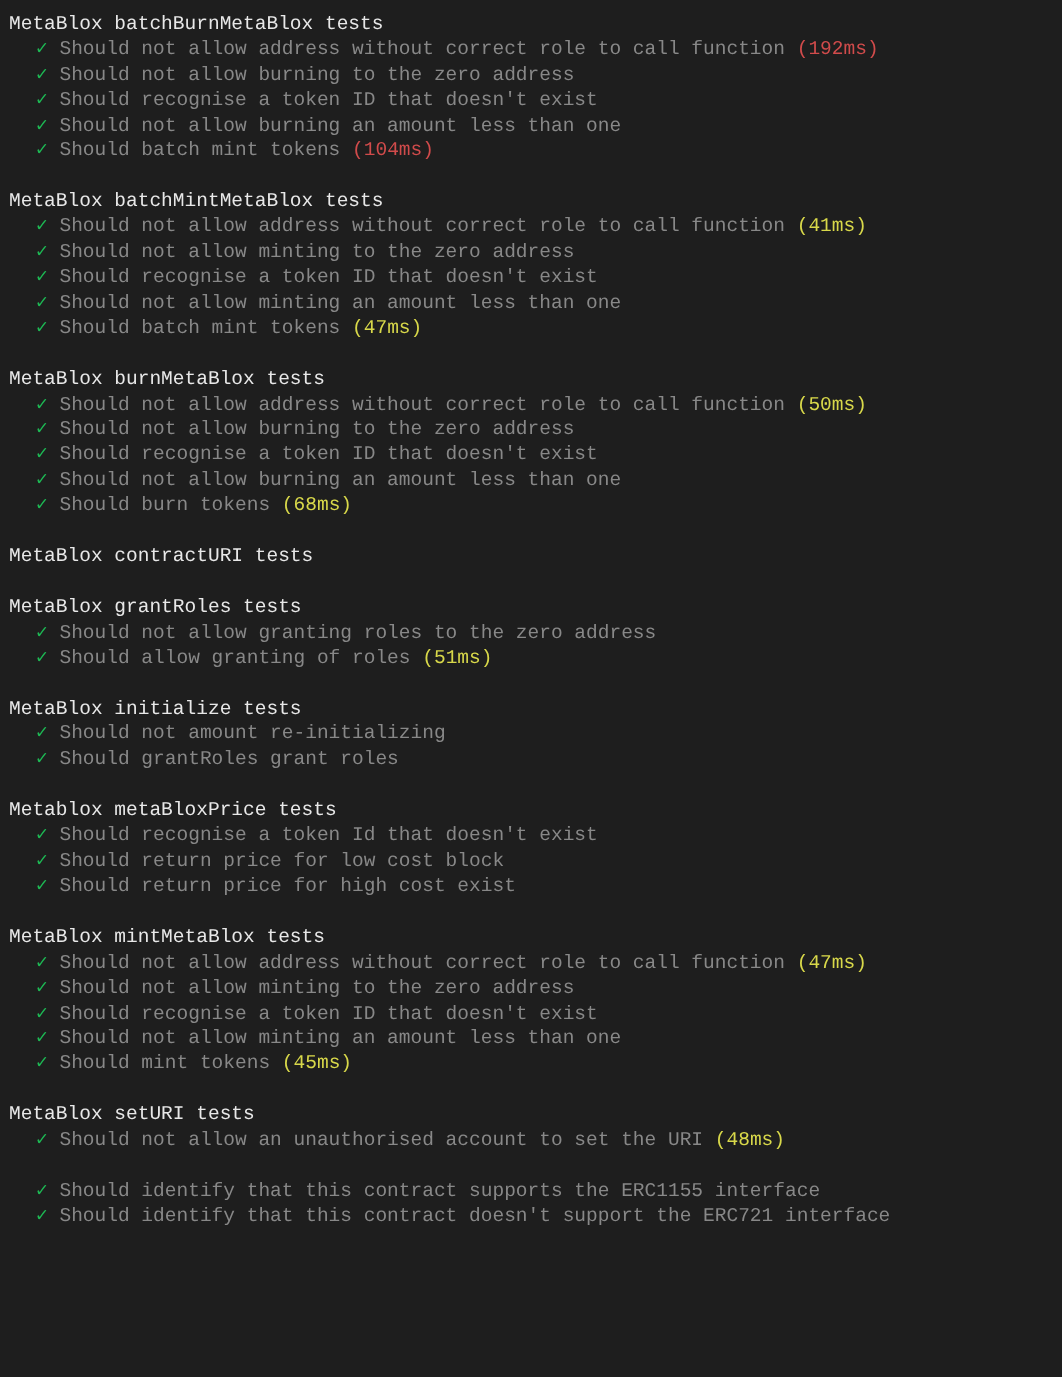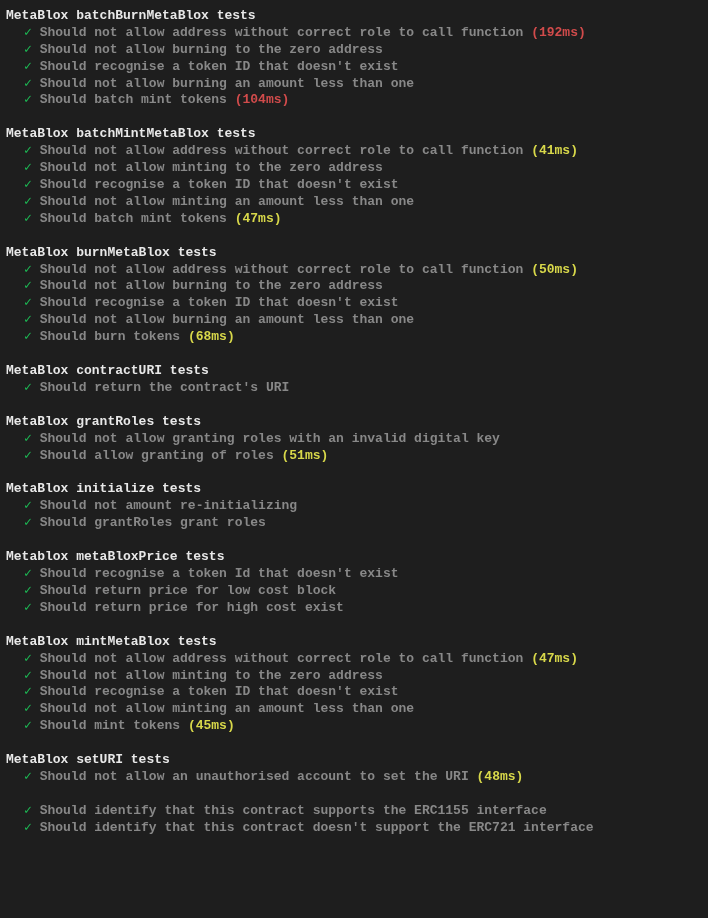--- a/index.html
+++ b/index.html
@@ -11,21 +11,20 @@
       background-color: #1e1e1e;
       font-family: 'Consolas', 'Monaco', 'Courier New', monospace;
       font-size: 13px;
       line-height: 1.3;
       color: #cccccc;
       padding: 8px 6px;
       width: 708px;
     }
     .suite {
       margin-bottom: 17px;
-      font-weight: bold;
     }
     .suite-name {
       color: #e8e8e8;
       white-space: pre;
     }
     .test-line {
       padding-left: 18px;
       white-space: pre;
     }
     .checkmark {
@@ -68,25 +67,24 @@
     <div class="suite">
       <div class="suite-name">MetaBlox burnMetaBlox tests</div>
       <div class="test-line"><span class="checkmark">✓</span> <span class="test-name">Should not allow address without correct role to call function</span> <span class="timing-yellow">(50ms)</span></div>
       <div class="test-line"><span class="checkmark">✓</span> <span class="test-name">Should not allow burning to the zero address</span></div>
       <div class="test-line"><span class="checkmark">✓</span> <span class="test-name">Should recognise a token ID that doesn't exist</span></div>
       <div class="test-line"><span class="checkmark">✓</span> <span class="test-name">Should not allow burning an amount less than one</span></div>
       <div class="test-line"><span class="checkmark">✓</span> <span class="test-name">Should burn tokens</span> <span class="timing-yellow">(68ms)</span></div>
     </div>
     <div class="suite">
       <div class="suite-name">MetaBlox contractURI tests</div>
-      <div class="test-line"><span class="checkmark">✓</span> <span class="test-name">Should return the contract's URI</span></div>
     </div>
     <div class="suite">
       <div class="suite-name">MetaBlox grantRoles tests</div>
-      <div class="test-line"><span class="checkmark">✓</span> <span class="test-name">Should not allow granting roles with an invalid digital key</span></div>
+      <div class="test-line"><span class="checkmark">✓</span> <span class="test-name">Should not allow granting roles to the zero address</span></div>
       <div class="test-line"><span class="checkmark">✓</span> <span class="test-name">Should allow granting of roles</span> <span class="timing-yellow">(51ms)</span></div>
     </div>
     <div class="suite">
       <div class="suite-name">MetaBlox initialize tests</div>
       <div class="test-line"><span class="checkmark">✓</span> <span class="test-name">Should not amount re-initializing</span></div>
       <div class="test-line"><span class="checkmark">✓</span> <span class="test-name">Should grantRoles grant roles</span></div>
     </div>
     <div class="suite">
       <div class="suite-name">Metablox metaBloxPrice tests</div>
       <div class="test-line"><span class="checkmark">✓</span> <span class="test-name">Should recognise a token Id that doesn't exist</span></div>

